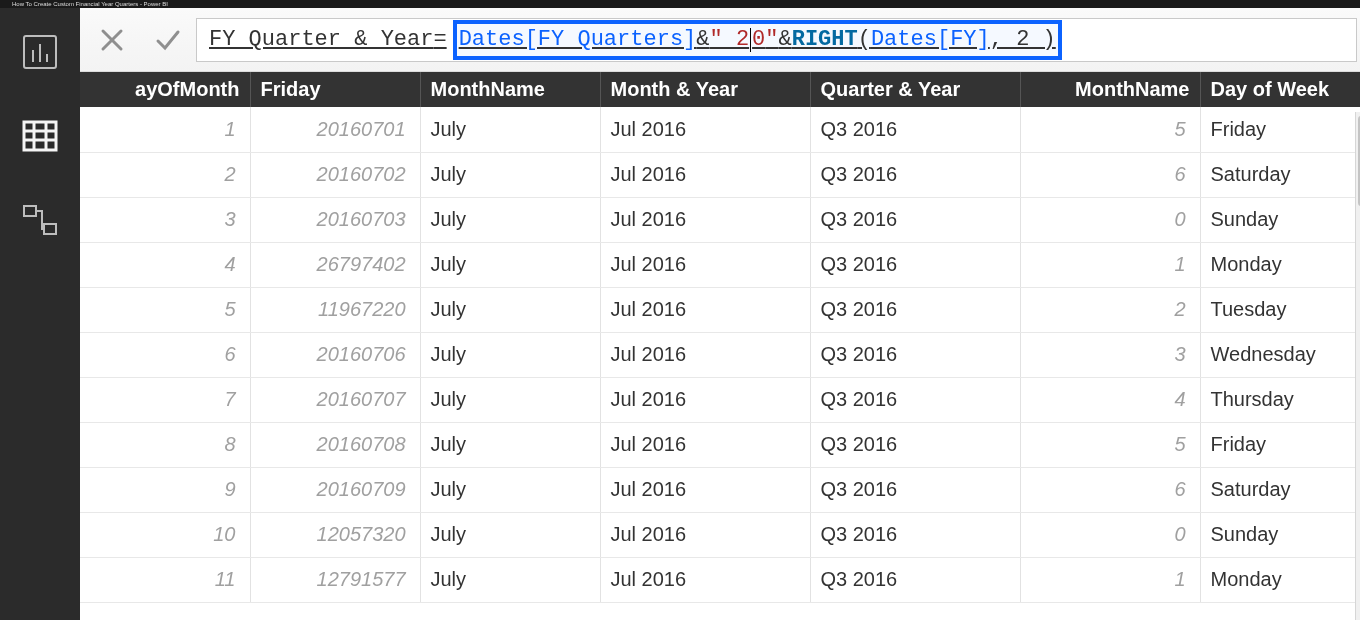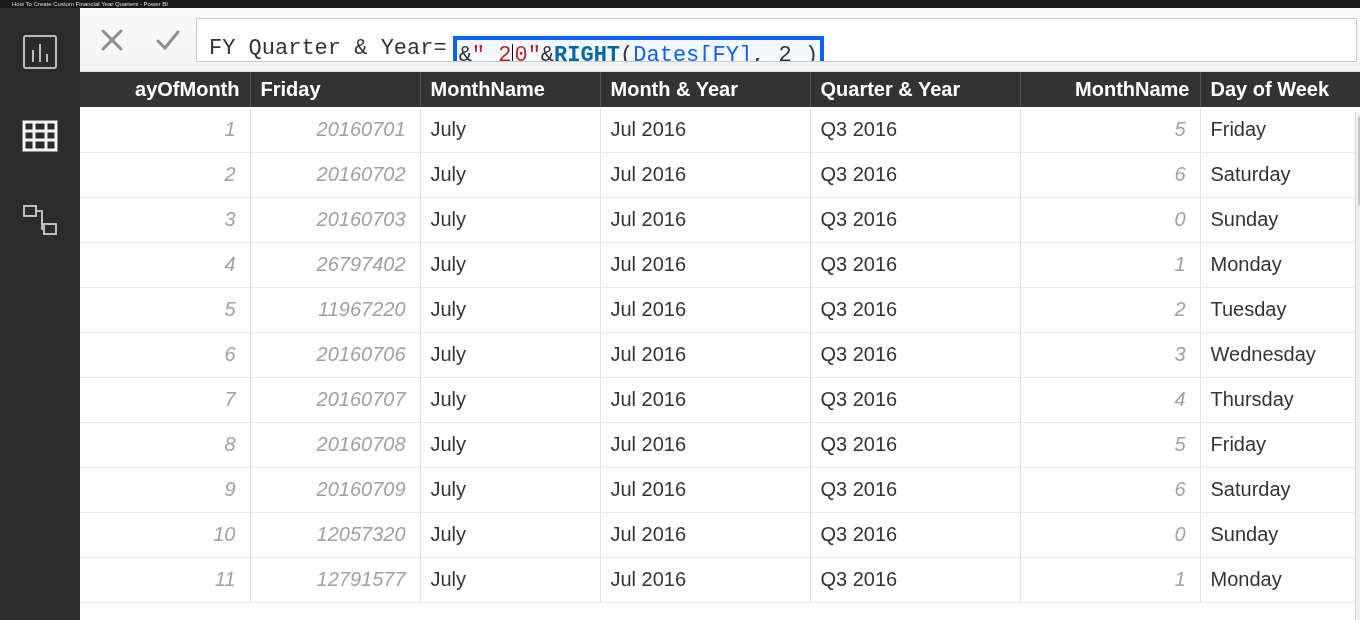--- a/index.html
+++ b/index.html
@@ -75,27 +75,29 @@
     cursor:pointer;
   }
   .fx-btn svg { width: 28px; height: 28px; }
   .fx-btn path, .fx-btn line { stroke:#8f8f8f; stroke-width:3; fill:none; stroke-linecap:round; }
   .formula-box {
     flex:1 1 auto;
     height: 44px;
     background: #fff;
     border: 1px solid #c9c9c9;
     display:flex;
-    padding: 17px 12px;
+    align-items:center;
+    padding: 9px 12px;
     font-family: Consolas, "Courier New", monospace;
     font-size: 22px;
     color:#333;
     white-space: nowrap;
     overflow:hidden;
     position:relative;
+    text-decoration:underline;
   }
   .highlight-frame {
     border: 4px solid #0b62ff;
     padding: 0 2px;
     margin-left: 6px;
     display:inline-flex;
     align-items:center;
     height: 40px;
     background: rgba(11,98,255,0.04);
   }
@@ -219,20 +221,21 @@
       </div>
       <div class="fx-btn">
         <svg viewBox="0 0 28 28">
           <path d="M4 15 L11 22 L24 6"></path>
         </svg>
       </div>
       <div class="formula-box">
         <span class="tok-plain">FY Quarter &amp; Year</span>
         <span class="tok-plain"> = </span>
         <span class="highlight-frame">
+          <span class="tok-col">Dates[FY Quarters]</span>
           <span class="tok-plain"> &amp; </span>
           <span class="tok-str">" 2</span>
           <span class="caret"></span>
           <span class="tok-str">0</span>
           <span class="tok-str">"</span>
           <span class="tok-plain"> &amp; </span>
           <span class="tok-func">RIGHT</span>
           <span class="tok-plain">( </span>
           <span class="tok-col">Dates[FY]</span>
           <span class="tok-plain">, 2 )</span>

